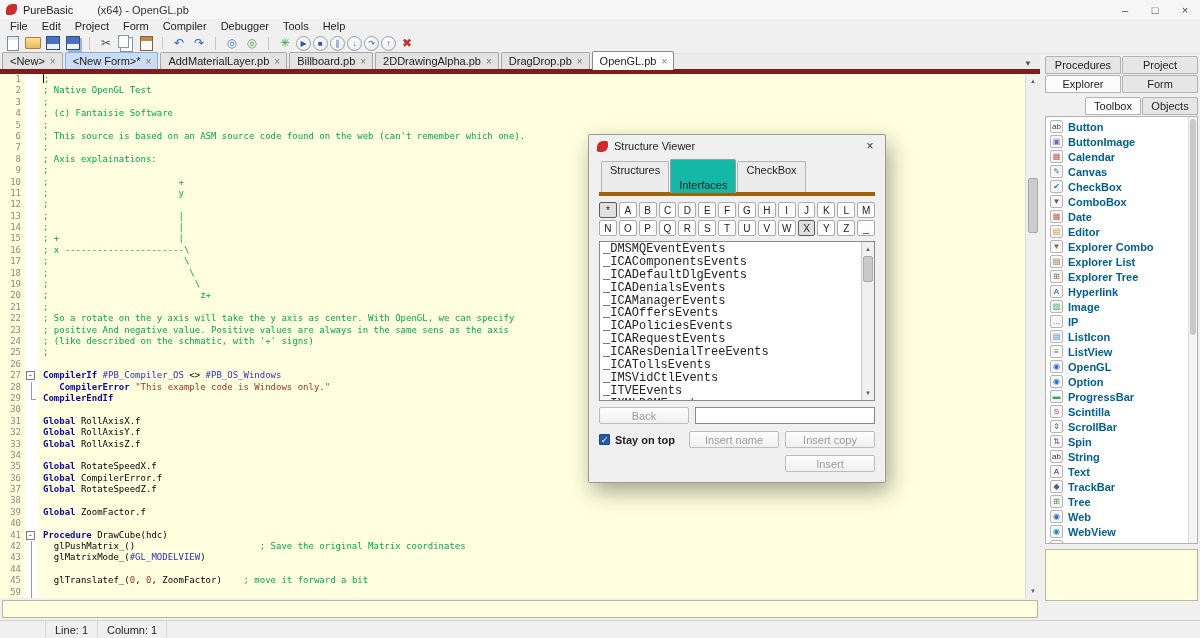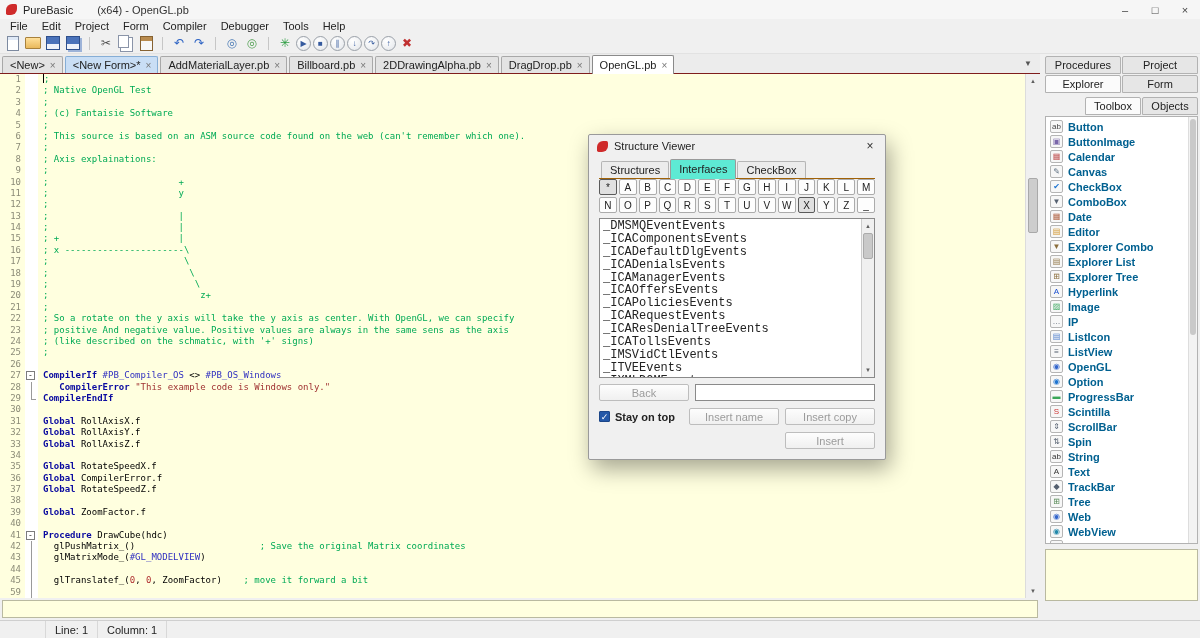--- a/index.html
+++ b/index.html
@@ -26,21 +26,21 @@
   .ic-folder::before{content:"";display:block;width:14px;height:10px;background:linear-gradient(#ffe09a,#e9b95c);border:1px solid #a8813c;border-radius:1px;}
   .ic-floppy::before{content:"";display:block;width:12px;height:12px;background:linear-gradient(#4a72ba 0 58%,#eef2fa 58%);border:1px solid #2e4f8c;}
   .ic-floppy2::before{box-shadow:2px 2px 0 0 #9db3d8;}
   .ic-copy::before{content:"";display:block;width:9px;height:11px;background:#fff;border:1px solid #8a94a8;box-shadow:3px 3px 0 0 #fff,3px 3px 0 1px #8a94a8;margin:-3px 3px 0 -3px;}
   .ic-paste::before{content:"";display:block;width:11px;height:13px;background:linear-gradient(#b98b4e 0 30%,#f8f8f8 30%);border:1px solid #866232;}
   .dbg{width:15px;height:15px;border:1px solid #9aa0a8;border-radius:50%;background:radial-gradient(circle at 35% 30%,#ffffff,#e3e6ea);font-size:8px;}
 
   
   .mainrow{flex:1;display:flex;min-height:0;}
   .left-col{width:1040px;flex:none;display:flex;flex-direction:column;min-height:0;}
-  .tabbar{height:20px;flex:none;display:flex;align-items:flex-end;background:#ececec;border-bottom:1px solid #7f1d1d;padding-left:2px;position:relative;}
+  .tabbar{height:20px;flex:none;display:flex;align-items:flex-end;background:#ececec;border-bottom:5px solid #7f1d1d;padding-left:2px;position:relative;}
   .ftab{display:flex;align-items:center;padding:2px 6px 2px 7px;height:17px;background:#e3e3e3;border:1px solid #a8a8a8;border-bottom:none;margin-right:2px;border-radius:2px 2px 0 0;white-space:nowrap;}
   .ftab.highlight{background:#c9def5;border-color:#86aed6;}
   .ftab.active{background:#ffffff;height:19px;margin-bottom:-1px;border-color:#8a8a8a;position:relative;z-index:2;}
   .ftab-close{color:#777;font-size:10px;margin-left:5px;}
   .tab-dropdown{position:absolute;right:8px;top:5px;color:#555;font-size:8px;}
 
   
   .editor-row{flex:1;display:flex;min-height:0;}
   .editor{flex:1;background:#ffffdf;overflow:hidden;font-family:"DejaVu Sans Mono",monospace;font-size:9px;line-height:11.4px;}
   .eline{display:flex;height:11.4px;white-space:pre;}
@@ -86,23 +86,23 @@
   
   .statusbar{height:18px;flex:none;display:flex;align-items:center;background:#f0f0f0;border-top:1px solid #cfcfcf;}
   .scell{height:100%;display:flex;align-items:center;padding:0 9px;border-right:1px solid #d8d8d8;white-space:nowrap;}
   .scell.first{width:46px;}
 
   
   .dialog{position:absolute;left:588px;top:134px;width:298px;background:#f0f0f0;border:1px solid #9a9a9a;border-radius:2px;box-shadow:4px 9px 22px rgba(0,0,0,.35);z-index:50;}
   .dlg-title{height:22px;display:flex;align-items:center;gap:6px;padding-left:8px;}
   .dlg-close{margin-left:auto;width:30px;height:22px;display:flex;align-items:center;justify-content:center;font-size:12px;color:#333;}
   .dlg-body{padding:2px 10px 10px 10px;}
-  .dlg-tabs{display:flex;border-bottom:1px solid #a16207;margin-bottom:0;padding-left:2px;text-align:center;}
+  .dlg-tabs{display:flex;border-bottom:4px solid #a16207;margin-bottom:6px;padding-left:2px;text-align:center;}
   .dtab{padding:2px 8px;background:#ececec;border:1px solid #b5b5b5;border-bottom:none;margin-right:1px;margin-top:2px;border-radius:2px 2px 0 0;}
-  .dtab.active{background:#5eead4;border-color:#9a9a9a;margin-top:0;padding-top:3px;margin-bottom:-1px;position:relative;z-index:2;}
+  .dtab.active{background:#14b8a6;border-color:#9a9a9a;margin-top:0;padding-top:19px;margin-bottom:-1px;position:relative;z-index:2;}
   .letters{display:grid;grid-template-columns:repeat(14,1fr);gap:2px;margin-bottom:2px;}
   .letters.last{margin-bottom:5px;}
   .lbtn{height:16px;display:flex;align-items:center;justify-content:center;background:#fdfdfd;border:1px solid #ababab;border-radius:2px;font-size:10px;}
   .lbtn.pressed{background:#e0e0e0;border-color:#5a5a5a;}
   .dlg-list{height:160px;display:flex;background:#fff;border:1px solid #8a8a8a;overflow:hidden;margin-bottom:6px;}
   .dlist-items{flex:1;overflow:hidden;padding:1px 1px 0 3px;font-size:12px;font-family:Liberation Mono, monospace;}
   .ditem{height:12.9px;line-height:12.6px;white-space:nowrap;}
   .dlist-scroll{width:13px;flex:none;background:#f0f0f0;border-left:1px solid #ccc;position:relative;}
   .dthumb{position:absolute;left:1px;right:1px;top:14px;height:26px;background:#c9c9c9;border:1px solid #ababab;border-radius:2px;}
   .dlg-row{display:flex;align-items:center;gap:6px;margin-bottom:7px;}

